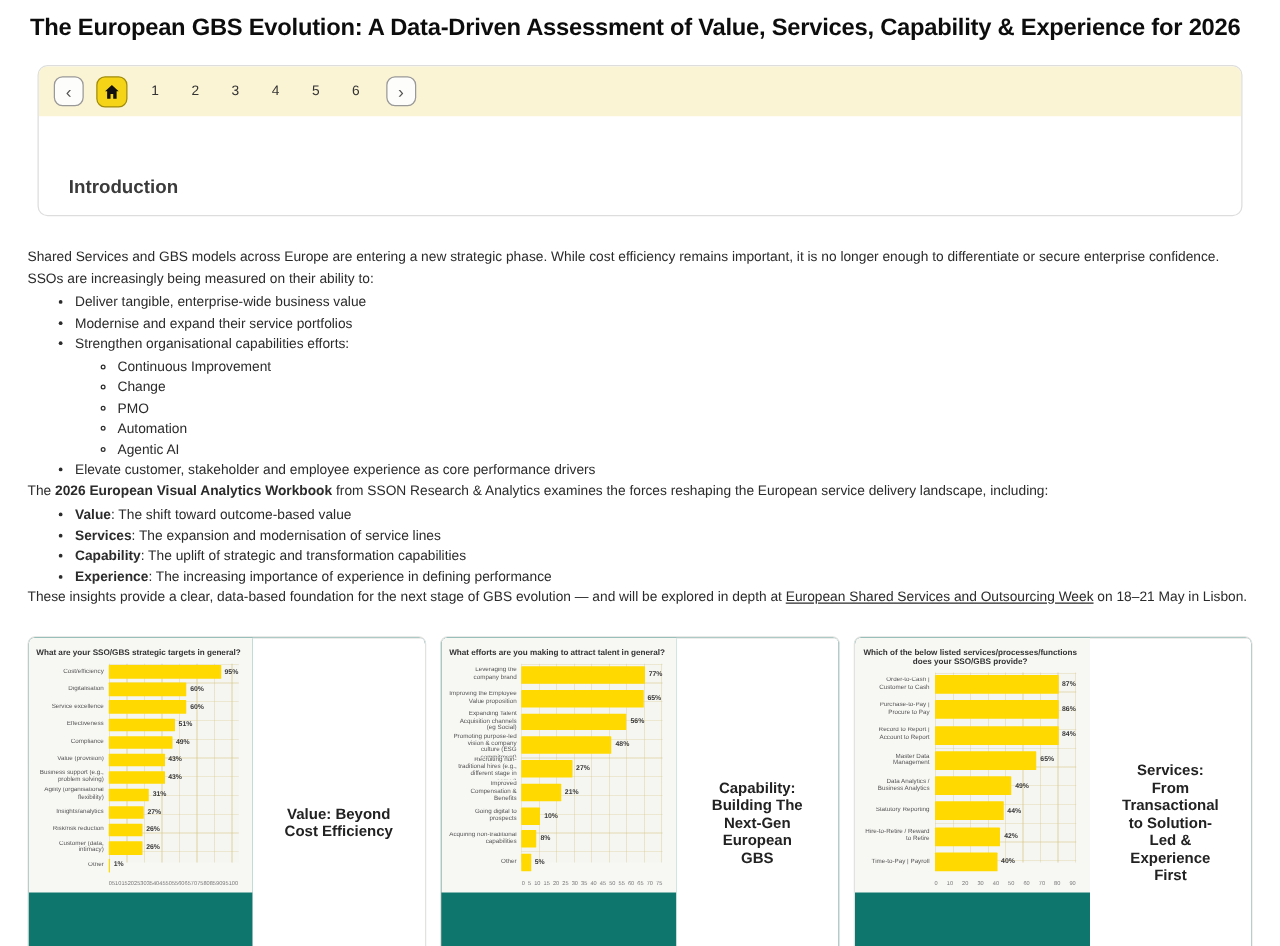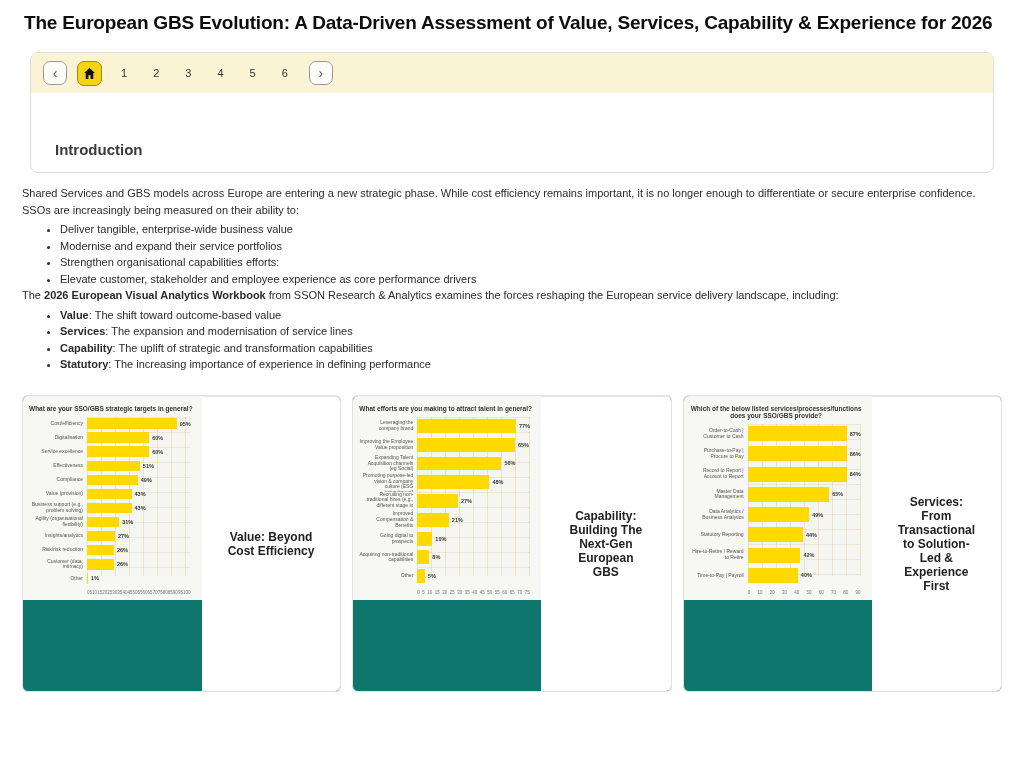--- a/index.html
+++ b/index.html
@@ -34,21 +34,21 @@
     background: #F5D317; display: flex; align-items: center; justify-content: center;
     cursor: pointer; margin-right: 4px;
   }
   .page-nums { display: flex; gap: 20px; margin: 0 8px 0 2px; }
   .page-num { font-size: 11px; color: #333; cursor: pointer; padding: 2px 3px; }
   .section-head {
     padding: 12px 24px 14px 24px; font-size: 15px; font-weight: 700; color: #3b3b3b; margin-top: 36px;
   }
 
   
-  .copy { margin-top: 12px; font-size: 11px; line-height: 1.5; color: #2b2b2b; }
+  .copy { margin-top: 25px; font-size: 11px; line-height: 1.5; color: #2b2b2b; }
   .copy p { margin: 0; }
   ul.l1 { margin: 3px 0 0 0; padding-left: 38px; }
   ul.l1 > li { margin: 0; }
   ul.l2 { list-style-type: circle; margin: 2px 0 0 0; padding-left: 34px; }
   .para2 { margin-top: 15px; }
   .para3 { margin-top: 20px; }
   .b { font-weight: 700; }
   a.link { color: #2b2b2b; text-decoration: underline; cursor: pointer; }
 
   
@@ -119,32 +119,40 @@
     <div class="section-head">Introduction</div>
   </div>
 
   <div class="copy">
     <p>Shared Services and GBS models across Europe are entering a new strategic phase. While cost efficiency remains important, it is no longer enough to differentiate or secure enterprise confidence. SSOs are increasingly being measured on their ability to:</p>
     <ul class="l1">
       <li>Deliver tangible, enterprise-wide business value</li>
       <li>Modernise and expand their service portfolios</li>
       <li>
         <span>Strengthen organisational capabilities efforts:</span>
+        <ul class="l2">
+          <li>Continuous Improvement</li>
+          <li>Change</li>
+          <li>PMO</li>
+          <li>Automation</li>
+          <li>Agentic AI</li>
+        </ul>
       </li>
       <li>Elevate customer, stakeholder and employee experience as core performance drivers</li>
     </ul>
 
     <p class="para2"><span>The </span><span class="b">2026 European Visual Analytics Workbook</span><span> from SSON Research &amp; Analytics examines the forces reshaping the European service delivery landscape, including:</span></p>
     <ul class="l1">
       <li><span class="b">Value</span><span>: The shift toward outcome-based value</span></li>
       <li><span class="b">Services</span><span>: The expansion and modernisation of service lines</span></li>
       <li><span class="b">Capability</span><span>: The uplift of strategic and transformation capabilities</span></li>
-      <li><span class="b">Statutory</span><span>: The increasing importance of experience in defining performance</span></li>
+      <li><span class="b">Experience</span><span>: The increasing importance of experience in defining performance</span></li>
     </ul>
 
+    <p class="para3"><span>These insights provide a clear, data-based foundation for the next stage of GBS evolution — and will be explored in depth at </span><a class="link">European Shared Services and Outsourcing Week</a><span> on 18–21 May in Lisbon.</span></p>
   </div>
 
   <div class="cards">
     <div class="card">
       <div class="chart">
           <div class="c-title">What are your SSO/GBS strategic targets in general?</div>
           <div class="c-plot">
             <div class="c-grid"></div>
             <div class="c-rows">
               <div class="c-row">

